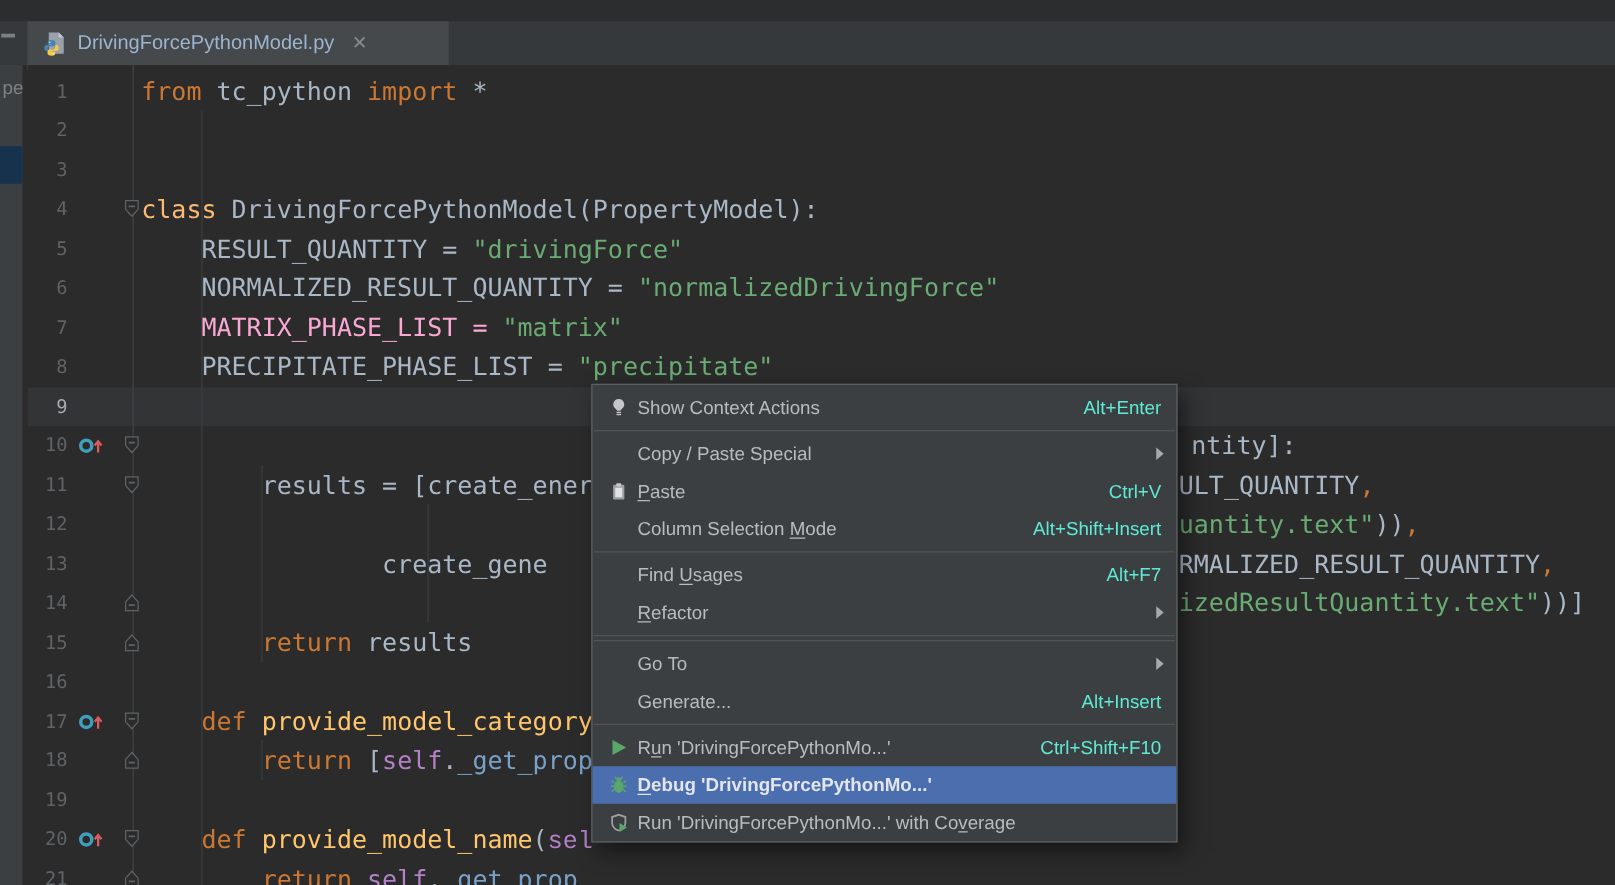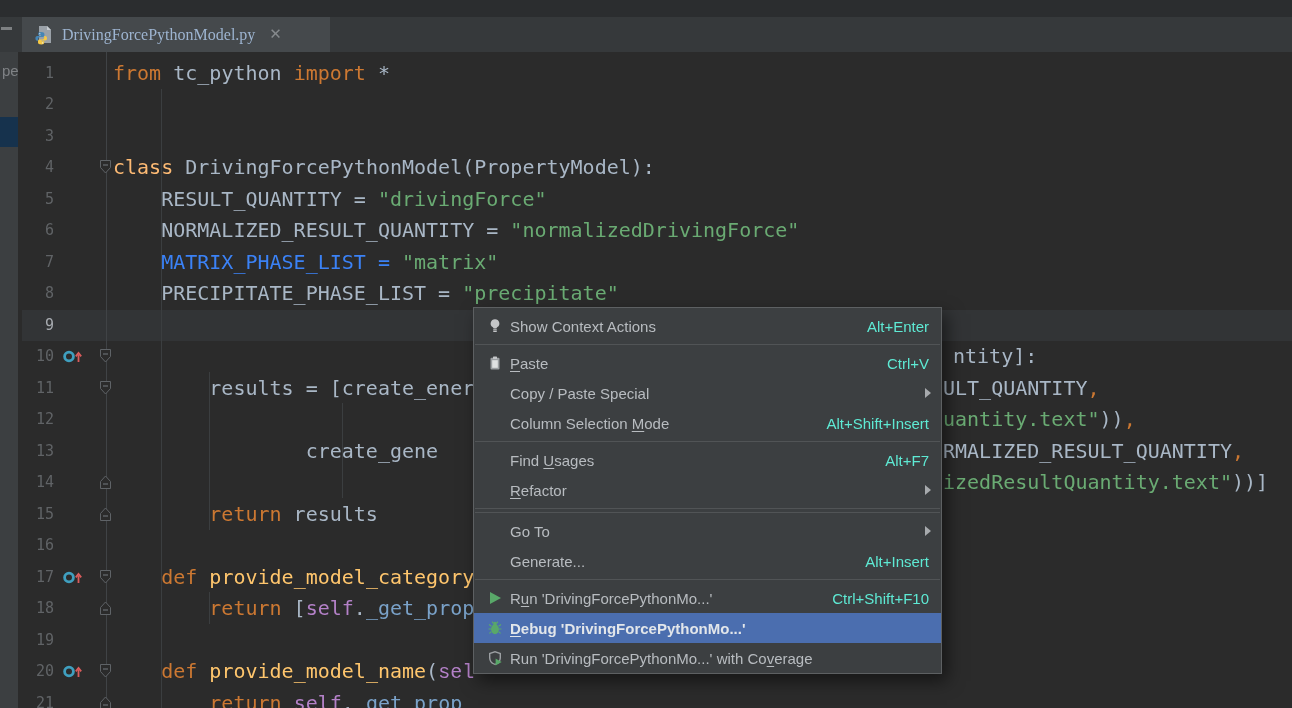--- a/index.html
+++ b/index.html
@@ -2,22 +2,22 @@
 <html><head>
 <meta charset="utf-8">
 <style>
   html,body{margin:0;padding:0;background:#1e1f21;}
   .screen{position:relative;width:1292px;height:708px;overflow:hidden;background:#2b2b2b;
           font-family:"Liberation Sans",sans-serif;}
   
   .tabbar{position:absolute;left:0;top:0;width:1292px;height:52px;background:#36393b;}
   .tabbar-topstrip{position:absolute;left:0;top:0;width:1292px;height:17px;background:#2b2d2f;}
   .tabbar-dash{position:absolute;left:1px;top:27px;width:11px;height:3px;background:#7d8082;}
-  .editor-tab{position:absolute;left:22px;top:17px;width:308px;height:35px;background:#45494c;
-              display:flex;align-items:center;cursor:default;font-family:Liberation Serif, serif;}
+  .editor-tab{position:absolute;left:22px;top:17px;width:337px;height:35px;background:#45494c;
+              display:flex;align-items:center;cursor:default;}
   .tab-underline{position:absolute;left:22px;top:52px;width:308px;height:4px;background:#5e6266;}
   .tab-icon{margin-left:12px;width:20px;height:20px;flex:0 0 auto;}
   .tab-title{margin-left:8px;font-size:16px;color:#9db4d0;white-space:nowrap;}
   .tab-close{margin-left:14px;color:#868a8d;font-size:15px;line-height:15px;}
   
   .proj-sliver{position:absolute;left:0;top:52px;width:18px;bottom:0;background:#3c3f41;}
   .proj-text{position:absolute;left:2px;top:10px;font-size:15px;color:#7f8285;}
   .proj-sel{position:absolute;left:0;top:65px;width:18px;height:30px;background:#16324d;}
   
   .editor{position:absolute;left:22px;top:52px;width:1270px;height:656px;background:#2b2b2b;overflow:hidden;}
@@ -110,21 +110,21 @@
       <div class="code-row" style="top: 131.5px;">
         <span class="lnum">5</span>
         <span class="code"><span style="color: rgb(169, 183, 198);">    RESULT_QUANTITY = </span><span style="color: rgb(106, 171, 115);">"drivingForce"</span></span>
       </div>
       <div class="code-row" style="top: 163px;">
         <span class="lnum">6</span>
         <span class="code"><span style="color: rgb(169, 183, 198);">    NORMALIZED_RESULT_QUANTITY = </span><span style="color: rgb(106, 171, 115);">"normalizedDrivingForce"</span></span>
       </div>
       <div class="code-row" style="top: 194.5px;">
         <span class="lnum">7</span>
-        <span class="code"><span style="color: #3b82f6;">    MATRIX_PHASE_LIST = </span><span style="color: rgb(106, 171, 115);">"matrix"</span></span>
+        <span class="code"><span style="color: #f9a8d4;">    MATRIX_PHASE_LIST = </span><span style="color: rgb(106, 171, 115);">"matrix"</span></span>
       </div>
       <div class="code-row" style="top: 226px;">
         <span class="lnum">8</span>
         <span class="code"><span style="color: rgb(169, 183, 198);">    PRECIPITATE_PHASE_LIST = </span><span style="color: rgb(106, 171, 115);">"precipitate"</span></span>
       </div>
       <div class="code-row" style="top: 257.5px;">
         <span class="lnum cur">9</span>
       </div>
       <div class="code-row" style="top: 289px;">
         <span class="lnum">10</span>
@@ -254,36 +254,36 @@
               <rect x="6.1" y="11.3" width="3.8" height="1.1" rx=".5" fill="#c4c6c8"></rect>
               <rect x="6.1" y="13" width="3.8" height="1.1" rx=".5" fill="#c4c6c8"></rect>
             </svg>
           </span>
         </span>
         <span class="lbl">Show Context Actions</span>
         <span class="sc">Alt+Enter</span>
       </div>
       <div class="msep"></div>
       <div class="mi">
+        <span class="ic"></span>
+        <span class="lbl">Copy / Paste Special</span>
+        <span class="arrow"></span>
+      </div>
+      <div class="mi">
         <span class="ic">
           <span style="display: inline-flex;">
             <svg width="16" height="16" viewBox="0 0 16 16">
               <rect x="3.5" y="2.8" width="9" height="11.7" rx="1" fill="#9ca0a3"></rect>
               <rect x="6" y="1.5" width="4" height="2.6" rx=".6" fill="#c4c6c8"></rect>
               <rect x="5.2" y="5.2" width="5.6" height="7.6" fill="#dfe1e2"></rect>
             </svg>
           </span>
         </span>
         <span class="lbl"><span class="mn">P</span>aste</span>
         <span class="sc">Ctrl+V</span>
-      </div>
-      <div class="mi">
-        <span class="ic"></span>
-        <span class="lbl">Copy / Paste Special</span>
-        <span class="arrow"></span>
       </div>
       <div class="mi">
         <span class="ic"></span>
         <span class="lbl">Column Selection <span class="mn">M</span>ode</span>
         <span class="sc">Alt+Shift+Insert</span>
       </div>
       <div class="msep"></div>
       <div class="mi">
         <span class="ic"></span>
         <span class="lbl">Find <span class="mn">U</span>sages</span>

